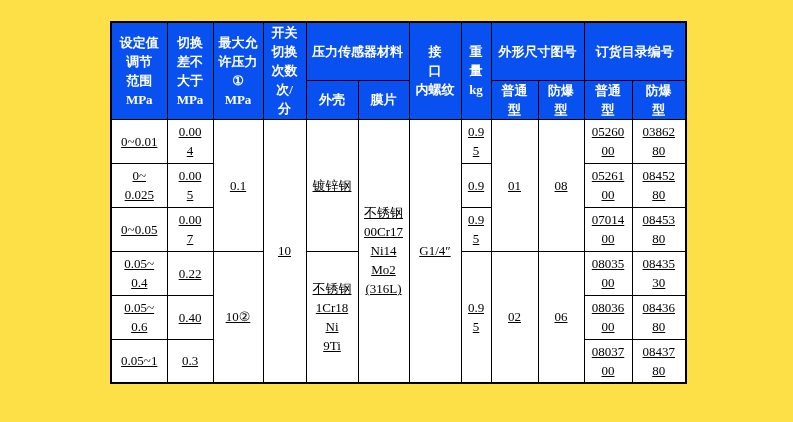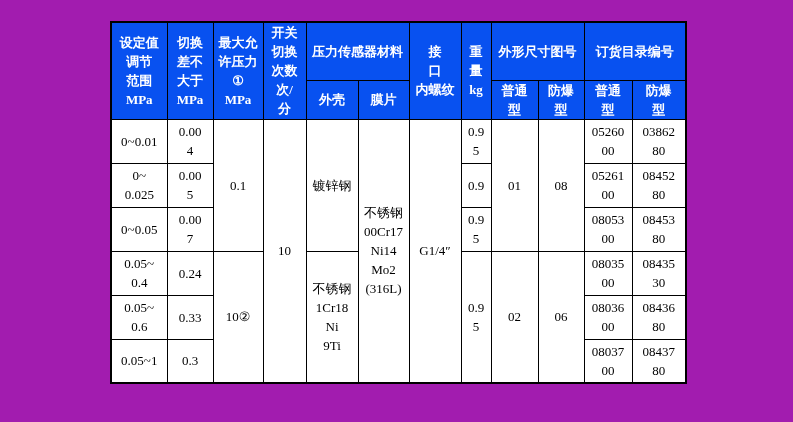--- a/index.html
+++ b/index.html
@@ -4,21 +4,21 @@
 <style>
   html, body {
     margin: 0;
     padding: 0;
     background: #ffffff;
   }
   .canvas {
     position: relative;
     width: 793px;
     height: 422px;
-    background: #a21caf;
+    background: #fde047;
     overflow: hidden;
     font-family: "Liberation Serif", "DejaVu Serif", serif;
   }
   table.spec {
     position: absolute;
     left: 110px;
     top: 21px;
     width: 577px;
     border-collapse: collapse;
     table-layout: fixed;
@@ -41,21 +41,21 @@
     color: #ffffff;
     font-weight: bold;
   }
   table.spec td {
     color: #000000;
     background: #ffffff;
     font-weight: normal;
   }
   tr.hdr1 { height: 58px; }
   tr.hdr2 { height: 38px; }
-  tr.datarow { height: 44px; }
+  tr.datarow { height: 44px; text-decoration: underline; }
 </style>
 </head>
 <body>
 
 <div class="canvas">
   <table class="spec">
     <colgroup>
       <col style="width:56px">
         <col style="width:46px">
         <col style="width:50px">
@@ -146,49 +146,49 @@
       <td>08452
 80</td>
     </tr>
 
     <tr class="datarow">
       <td>0~0.05</td>
       <td>0.00
 7</td>
       <td>0.9
 5</td>
-      <td>08053
+      <td>07014
 00</td>
       <td>08453
 80</td>
     </tr>
 
     <tr class="datarow">
       <td>0.05~
 0.4</td>
-      <td>0.24</td>
+      <td>0.22</td>
       <td rowspan="3">10②</td>
       <td rowspan="3">不锈钢
 1Cr18
 Ni
 9Ti</td>
       <td rowspan="3">0.9
 5</td>
       <td rowspan="3">02</td>
       <td rowspan="3">06</td>
       <td>08035
 00</td>
       <td>08435
 30</td>
     </tr>
 
     <tr class="datarow">
       <td>0.05~
 0.6</td>
-      <td>0.33</td>
+      <td>0.40</td>
       <td>08036
 00</td>
       <td>08436
 80</td>
     </tr>
 
     <tr class="datarow">
       <td>0.05~1</td>
       <td>0.3</td>
       <td>08037

